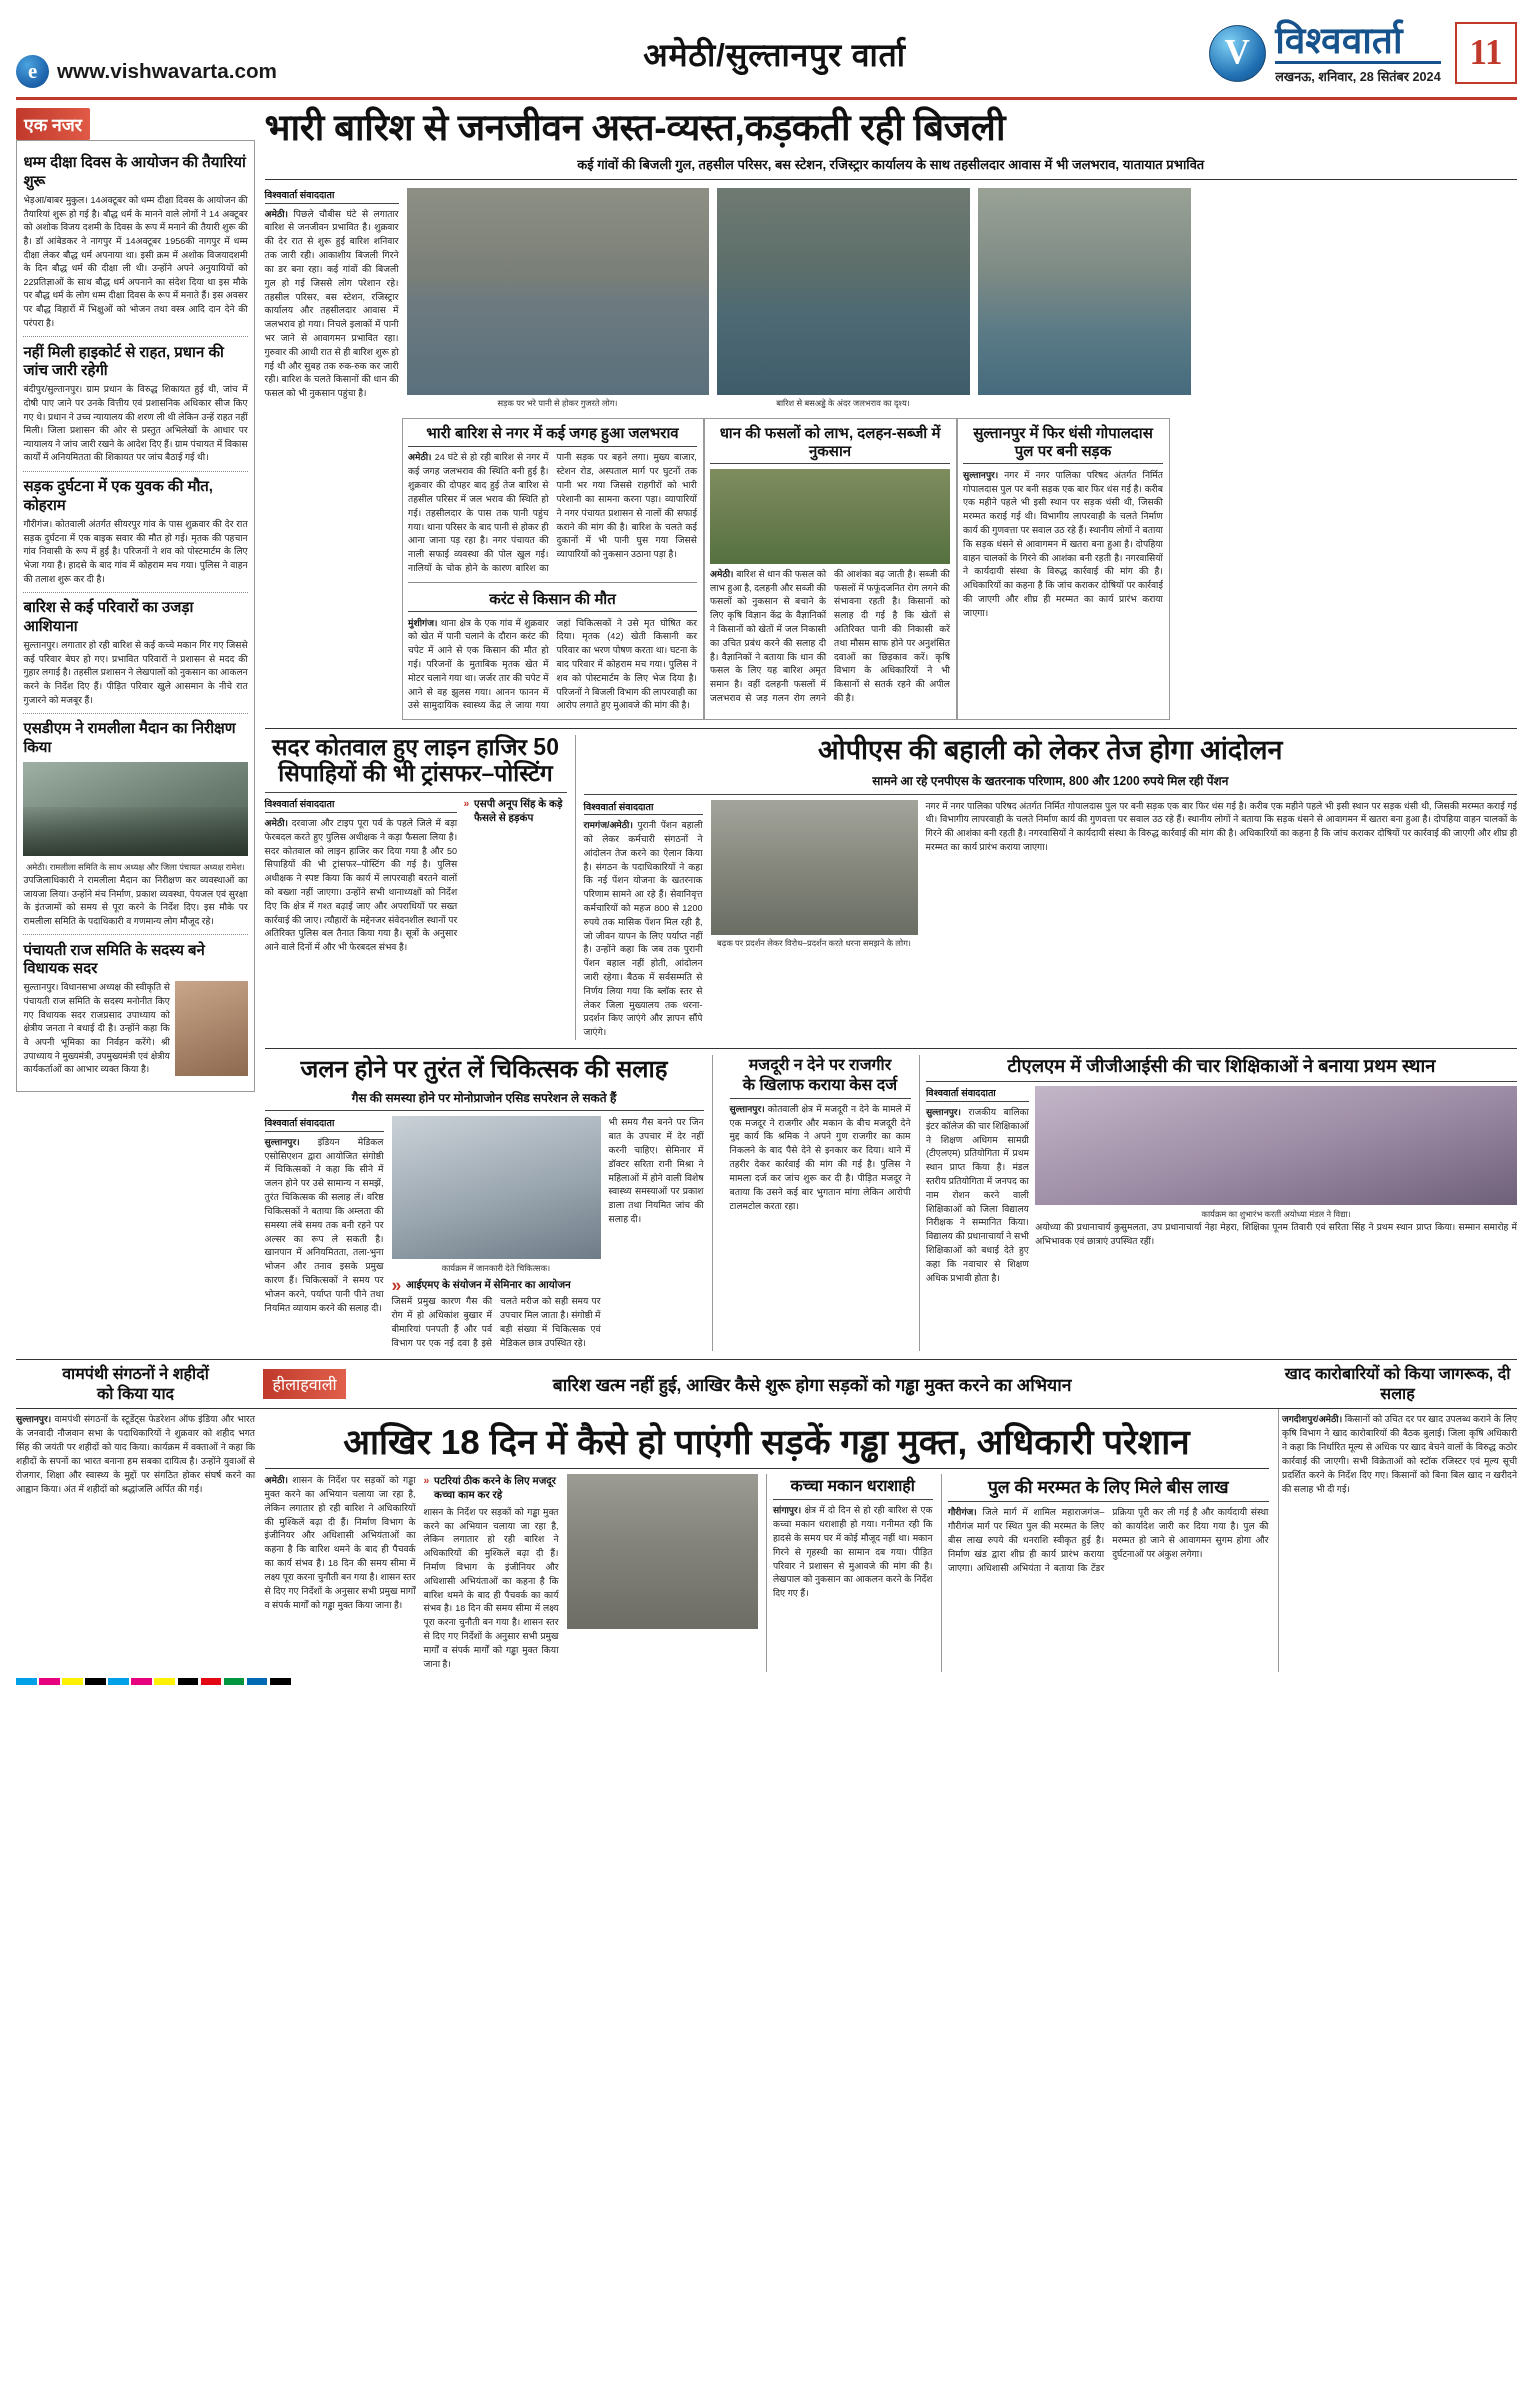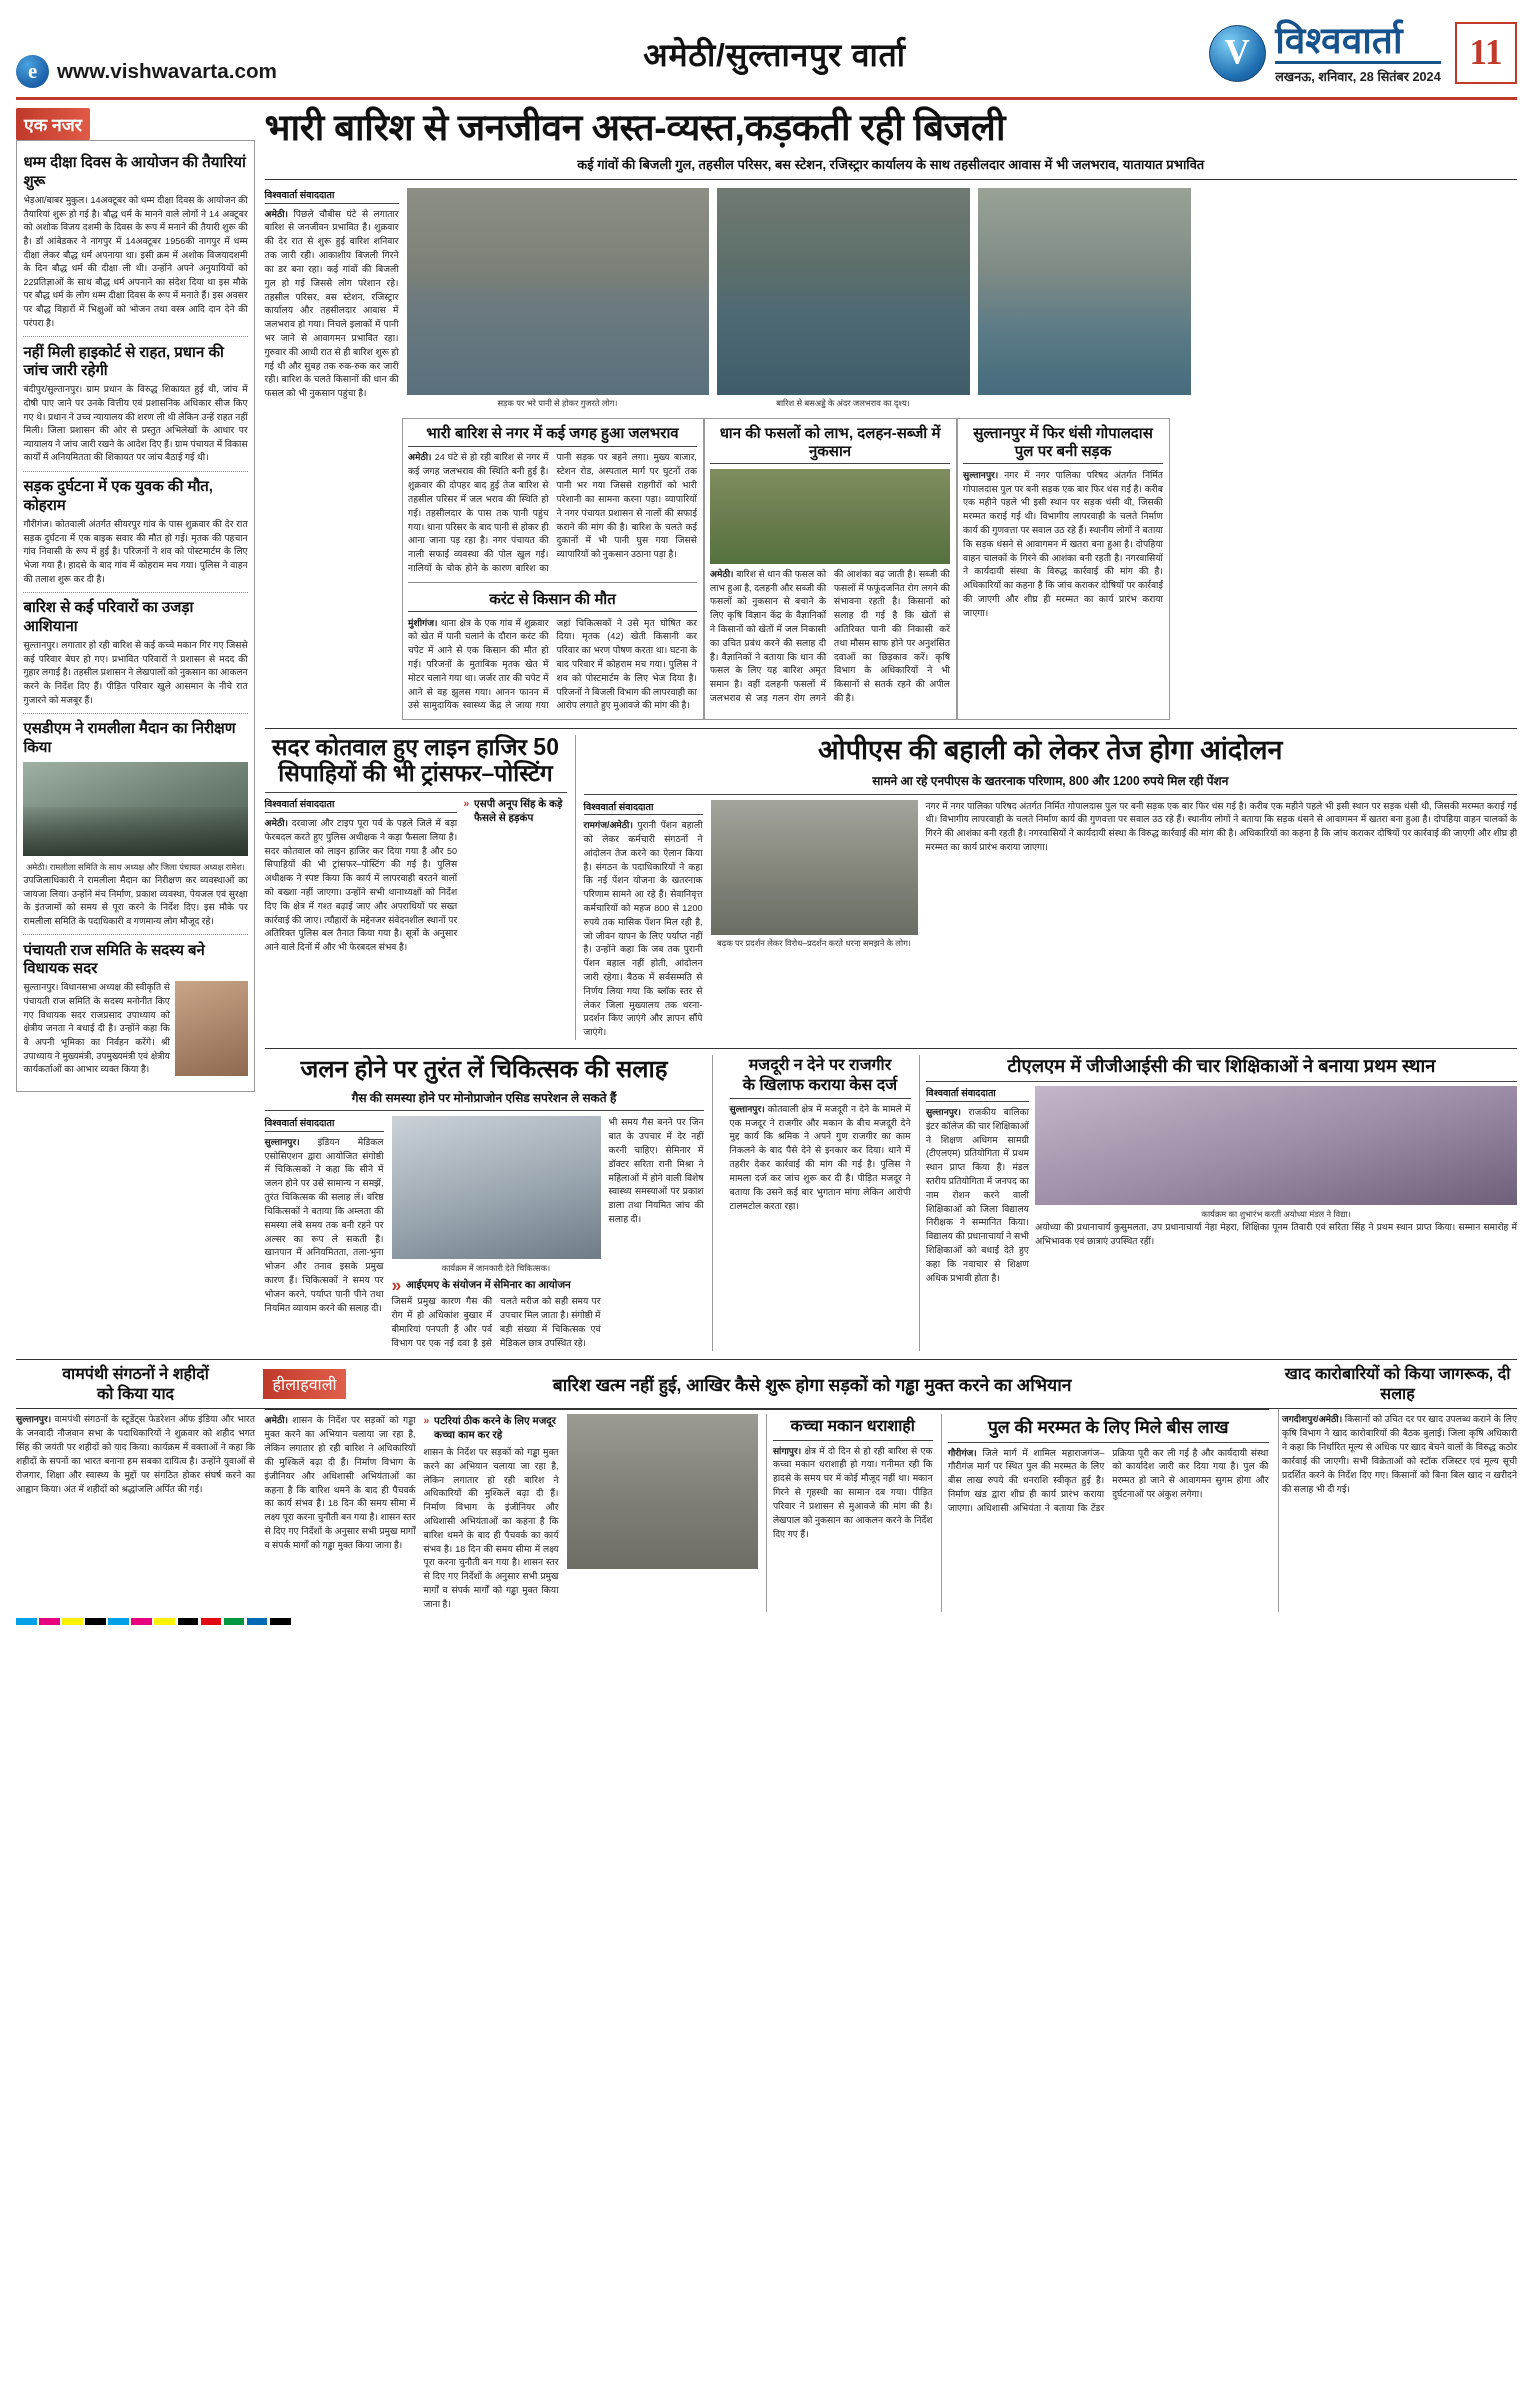--- a/index.html
+++ b/index.html
@@ -385,20 +385,21 @@
     <div style="flex:1;font-size:17.5px;font-weight:bold;text-align:center">बारिश खत्म नहीं हुई, आखिर कैसे शुरू होगा सड़कों को गड्ढा मुक्त करने का अभियान</div>
     <div style="width:239px;font-size:16px;font-weight:bold;line-height:1.2;text-align:center">खाद कारोबारियों को किया जागरूक, दी सलाह</div>
   </div>
 
   <div style="display:flex;gap:9.5px;">
     <div style="width:239px">
       <div class="para" style="margin-top:4.8px"><span class="dl">सुल्तानपुर।</span> <span>वामपंथी संगठनों के स्टूडेंट्स फेडरेशन ऑफ इंडिया और भारत के जनवादी नौजवान सभा के पदाधिकारियों ने शुक्रवार को शहीद भगत सिंह की जयंती पर शहीदों को याद किया। कार्यक्रम में वक्ताओं ने कहा कि शहीदों के सपनों का भारत बनाना हम सबका दायित्व है। उन्होंने युवाओं से रोजगार, शिक्षा और स्वास्थ्य के मुद्दों पर संगठित होकर संघर्ष करने का आह्वान किया। अंत में शहीदों को श्रद्धांजलि अर्पित की गई।</span></div>
     </div>
 
     <div style="flex:1">
+      <div class="big-bottom-head">आखिर 18 दिन में कैसे हो पाएंगी सड़कें गड्ढा मुक्त, अधिकारी परेशान</div>
       <div style="display:flex;gap:8px;border-top:0.8px solid #333;padding-top:4.8px;">
         <div style="width:151px" class="para"><span class="dl">अमेठी।</span> <span>शासन के निर्देश पर सड़कों को गड्ढा मुक्त करने का अभियान चलाया जा रहा है, लेकिन लगातार हो रही बारिश ने अधिकारियों की मुश्किलें बढ़ा दी हैं। निर्माण विभाग के इंजीनियर और अधिशासी अभियंताओं का कहना है कि बारिश थमने के बाद ही पैचवर्क का कार्य संभव है। 18 दिन की समय सीमा में लक्ष्य पूरा करना चुनौती बन गया है। शासन स्तर से दिए गए निर्देशों के अनुसार सभी प्रमुख मार्गों व संपर्क मार्गों को गड्ढा मुक्त किया जाना है।</span></div>
 
         <div style="width:135px">
           <div class="bullet-line">
               <span class="arrow">»</span>
               <span>पटरियां ठीक करने के लिए मजदूर कच्चा काम कर रहे</span>
             </div>
           <div class="para" style="margin-top:4.8px">शासन के निर्देश पर सड़कों को गड्ढा मुक्त करने का अभियान चलाया जा रहा है, लेकिन लगातार हो रही बारिश ने अधिकारियों की मुश्किलें बढ़ा दी हैं। निर्माण विभाग के इंजीनियर और अधिशासी अभियंताओं का कहना है कि बारिश थमने के बाद ही पैचवर्क का कार्य संभव है। 18 दिन की समय सीमा में लक्ष्य पूरा करना चुनौती बन गया है। शासन स्तर से दिए गए निर्देशों के अनुसार सभी प्रमुख मार्गों व संपर्क मार्गों को गड्ढा मुक्त किया जाना है।</div>
         </div>

